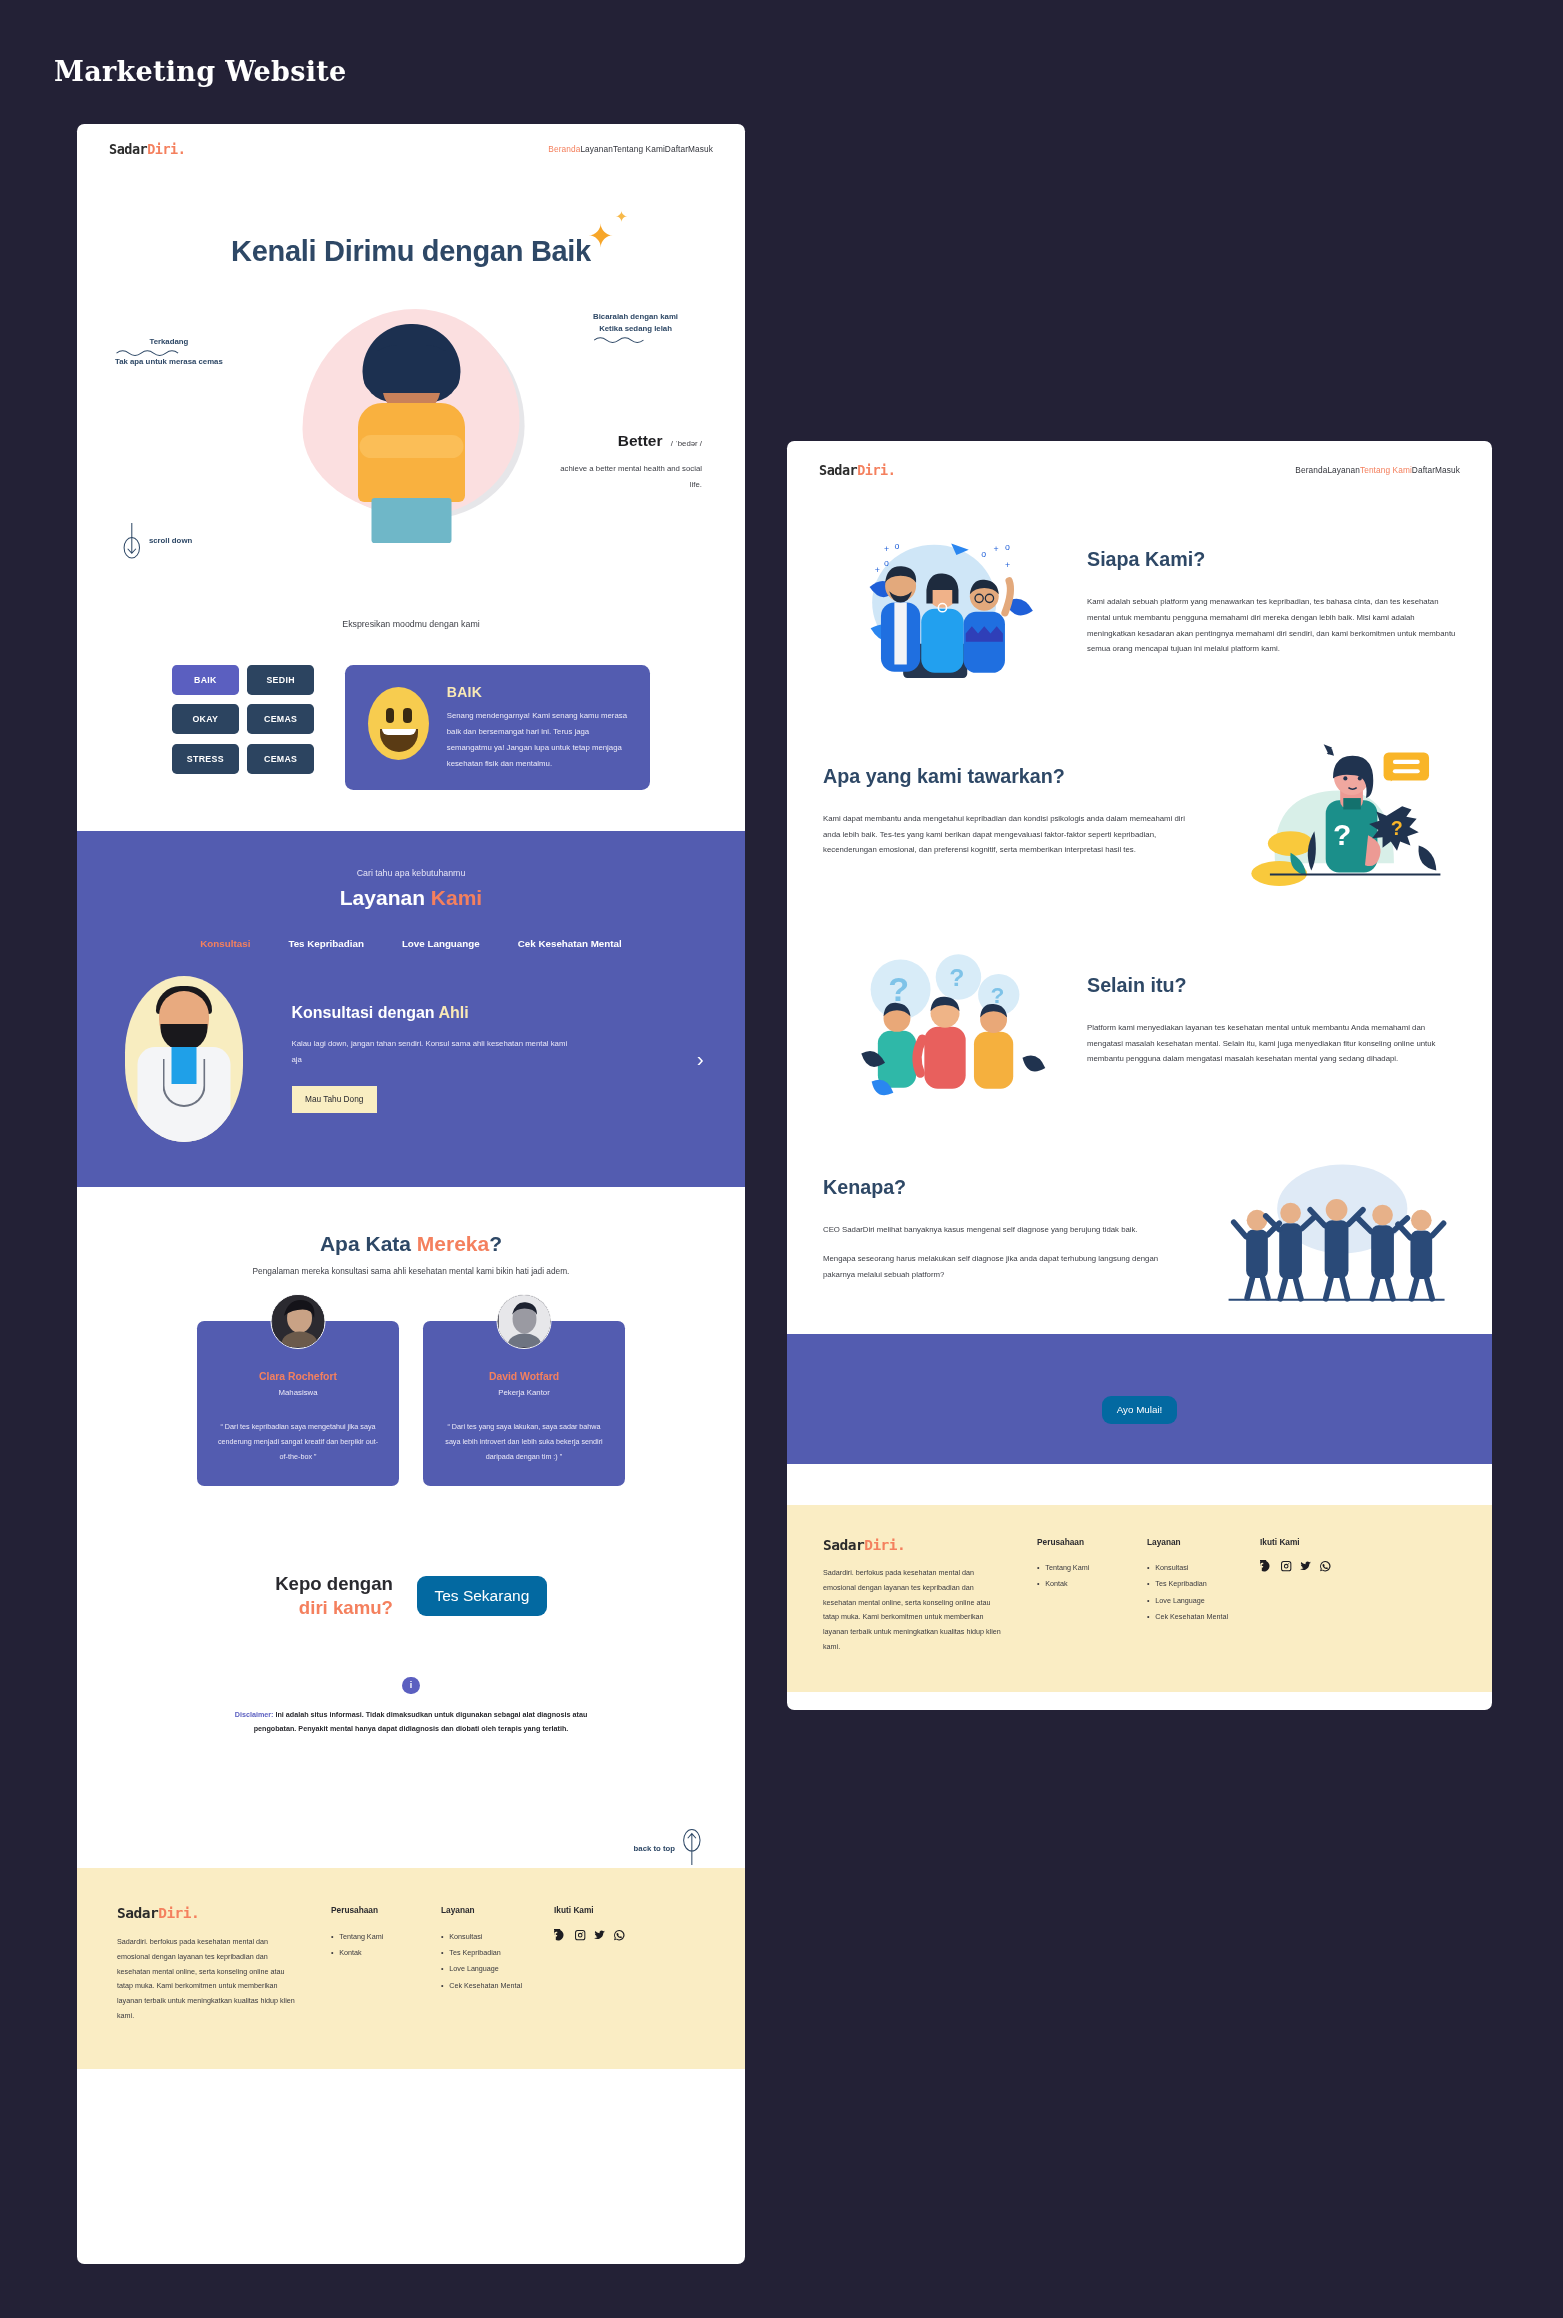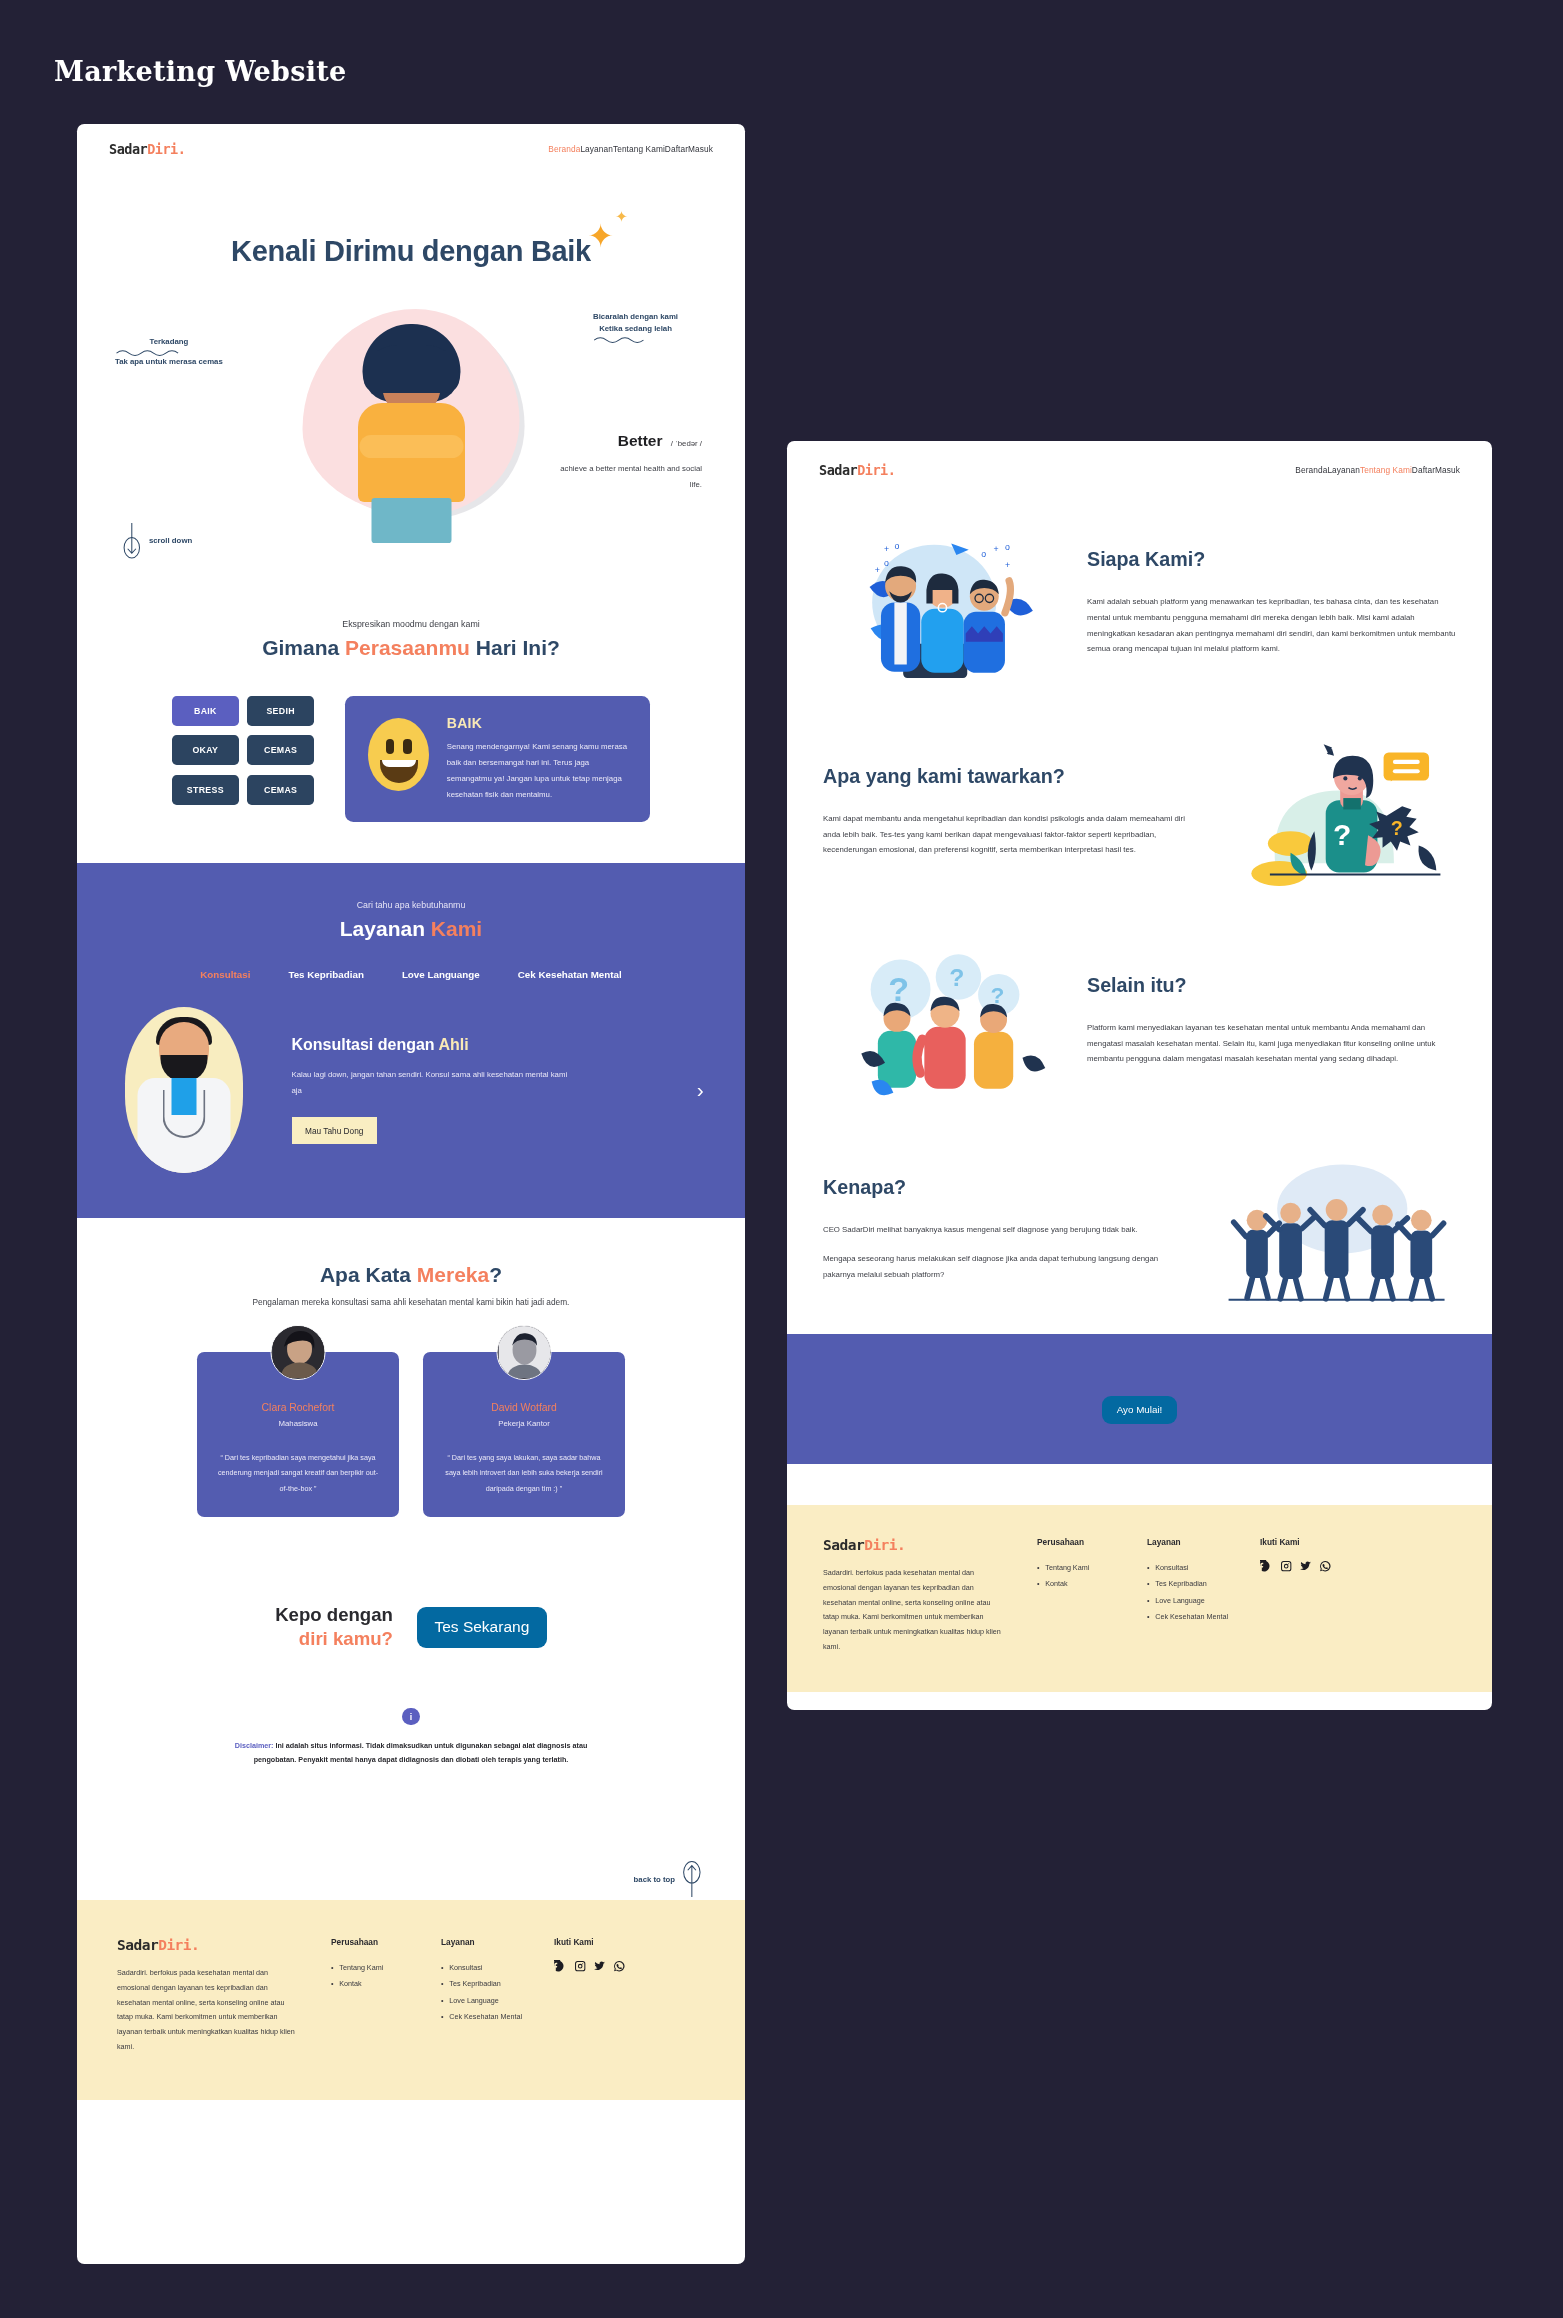--- a/index.html
+++ b/index.html
@@ -121,21 +121,21 @@
   .testi-row{display:flex;justify-content:center;gap:24px;margin-top:45px;}
   .testi-card{
     width:202px;background:#535cb0;border-radius:7.2px;
     padding:50px 19.7px 21px;text-align:center;position:relative;
   }
   .avatar{
     position:absolute;left:50%;top:-27px;transform:translateX(-50%);
     width:55px;height:55px;border-radius:50%;overflow:hidden;
     background:#3b3b46;border:1.6px solid #ffffff;
   }
-  .testi-name{font-size:10.4px;font-weight:normal;color:#f4805e;}
+  .testi-name{font-size:10.4px;font-weight:bold;color:#f4805e;}
   .testi-role{font-size:7.8px;color:#ece9f8;margin-top:6.2px;}
   .testi-quote{font-size:7.2px;color:#eceaf8;line-height:2.1;margin-top:22px;}
 
   
   .kepo{display:flex;align-items:center;justify-content:center;gap:24px;padding:50px 0 0;}
   .kepo h2{font-size:18.6px;font-weight:bold;color:#2a2a2f;line-height:1.32;text-align:right;}
   .kepo h2 .hl{color:#f4805e;}
   .btn-navy{
     background:#0369a1;color:#ffffff;font-size:15.5px;font-weight:normal;
     padding:11.4px 17.6px;border:none;border-radius:9px;cursor:pointer;white-space:nowrap;
@@ -256,23 +256,20 @@
       <svg width="17.6" height="38" viewBox="0 0 34 74">
         <ellipse cx="17" cy="52" rx="15" ry="20" fill="none" stroke="#2e4866" stroke-width="2"></ellipse>
         <path d="M17 4 V62 M9 54 L17 63 L25 54" fill="none" stroke="#2e4866" stroke-width="2"></path>
       </svg>
       <span>scroll down</span>
     </div>
   </div>
 
   <div class="gridbg" style="padding:36px 0 41px;">
     <div class="section-kicker">Ekspresikan moodmu dengan kami</div>
-    <h2 class="section-h2">
-      <span>Gimana </span><span class="hl">Perasaanmu</span><span> Hari Ini?</span>
-    </h2>
 
     <div class="mood-row">
       <div class="mood-grid">
         <button class="mood-btn active">BAIK</button>
         <button class="mood-btn">SEDIH</button>
         <button class="mood-btn">OKAY</button>
         <button class="mood-btn">CEMAS</button>
         <button class="mood-btn">STRESS</button>
         <button class="mood-btn">CEMAS</button>
       </div>

